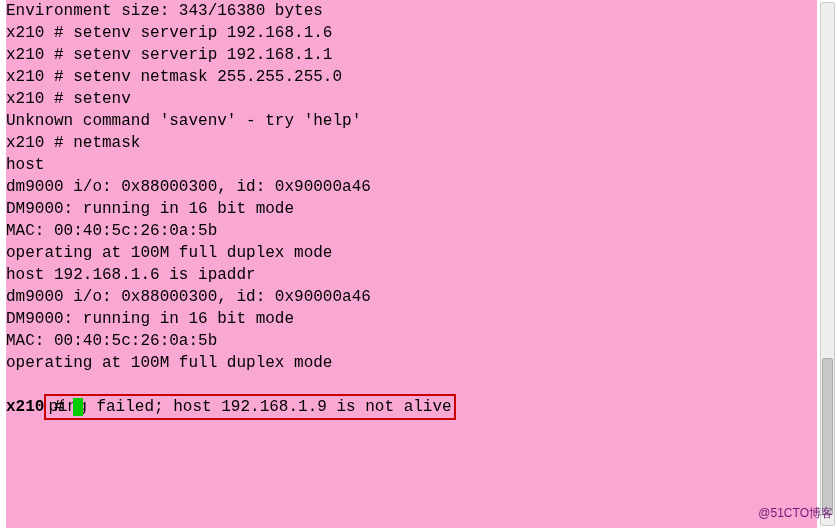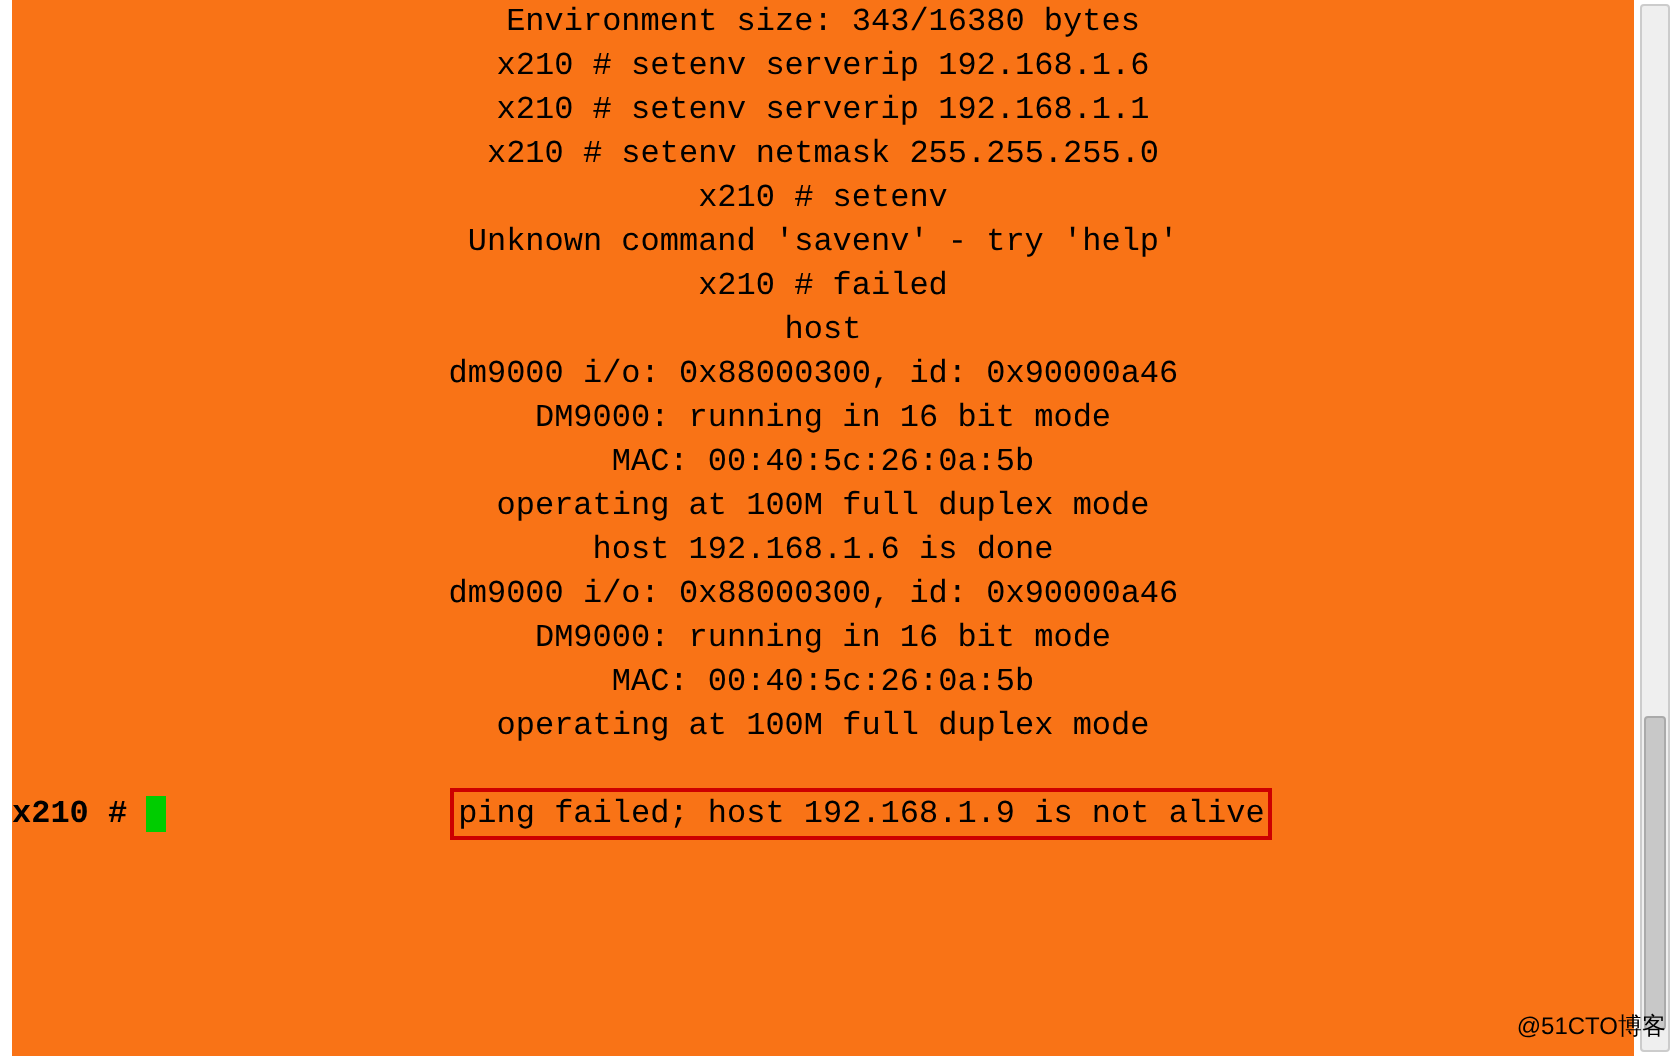--- a/index.html
+++ b/index.html
@@ -17,22 +17,21 @@
       height: 528px;
       position: relative;
       overflow: hidden;
     }
     .terminal-area {
       position: absolute;
       left: 6px;
       top: 0;
       right: 20px;
       bottom: 0;
-      background: #f97316;
-      text-align: center;
+      background: #f9a8d4;
     }
     .terminal-line {
       white-space: pre;
       color: #000000;
       height: 22px;
     }
     .highlighted-line {
       border: 2px solid #cc0000;
       display: inline-block;
       padding: 0 2px;
@@ -71,40 +70,40 @@
       background: #c8c8c8;
       border: 1px solid #aaaaaa;
       border-radius: 2px;
     }
     .watermark {
       position: absolute;
       right: 4px;
       bottom: 4px;
       font-family: Arial, sans-serif;
       font-size: 12px;
-      color: #000000;
+      color: #701a75;
     }
   </style>
 </head>
 <body>
 
 <div class="terminal-area">
   <div class="terminal-line">Environment size: 343/16380 bytes</div>
   <div class="terminal-line">x210 # setenv serverip 192.168.1.6</div>
   <div class="terminal-line">x210 # setenv serverip 192.168.1.1</div>
   <div class="terminal-line">x210 # setenv netmask 255.255.255.0</div>
   <div class="terminal-line">x210 # setenv</div>
   <div class="terminal-line">Unknown command 'savenv' - try 'help'</div>
-  <div class="terminal-line">x210 # failed</div>
+  <div class="terminal-line">x210 # netmask</div>
   <div class="terminal-line">host</div>
   <div class="terminal-line">dm9000 i/o: 0x88000300, id: 0x90000a46 </div>
   <div class="terminal-line">DM9000: running in 16 bit mode</div>
   <div class="terminal-line">MAC: 00:40:5c:26:0a:5b</div>
   <div class="terminal-line">operating at 100M full duplex mode</div>
-  <div class="terminal-line">host 192.168.1.6 is done</div>
+  <div class="terminal-line">host 192.168.1.6 is ipaddr</div>
   <div class="terminal-line">dm9000 i/o: 0x88000300, id: 0x90000a46 </div>
   <div class="terminal-line">DM9000: running in 16 bit mode</div>
   <div class="terminal-line">MAC: 00:40:5c:26:0a:5b</div>
   <div class="terminal-line">operating at 100M full duplex mode</div>
   <div class="terminal-line">
     <span class="highlighted-line">ping failed; host 192.168.1.9 is not alive</span>
   </div>
   <div class="terminal-line prompt-line">
     <span>x210 # </span><span class="cursor-block"></span>
   </div>

